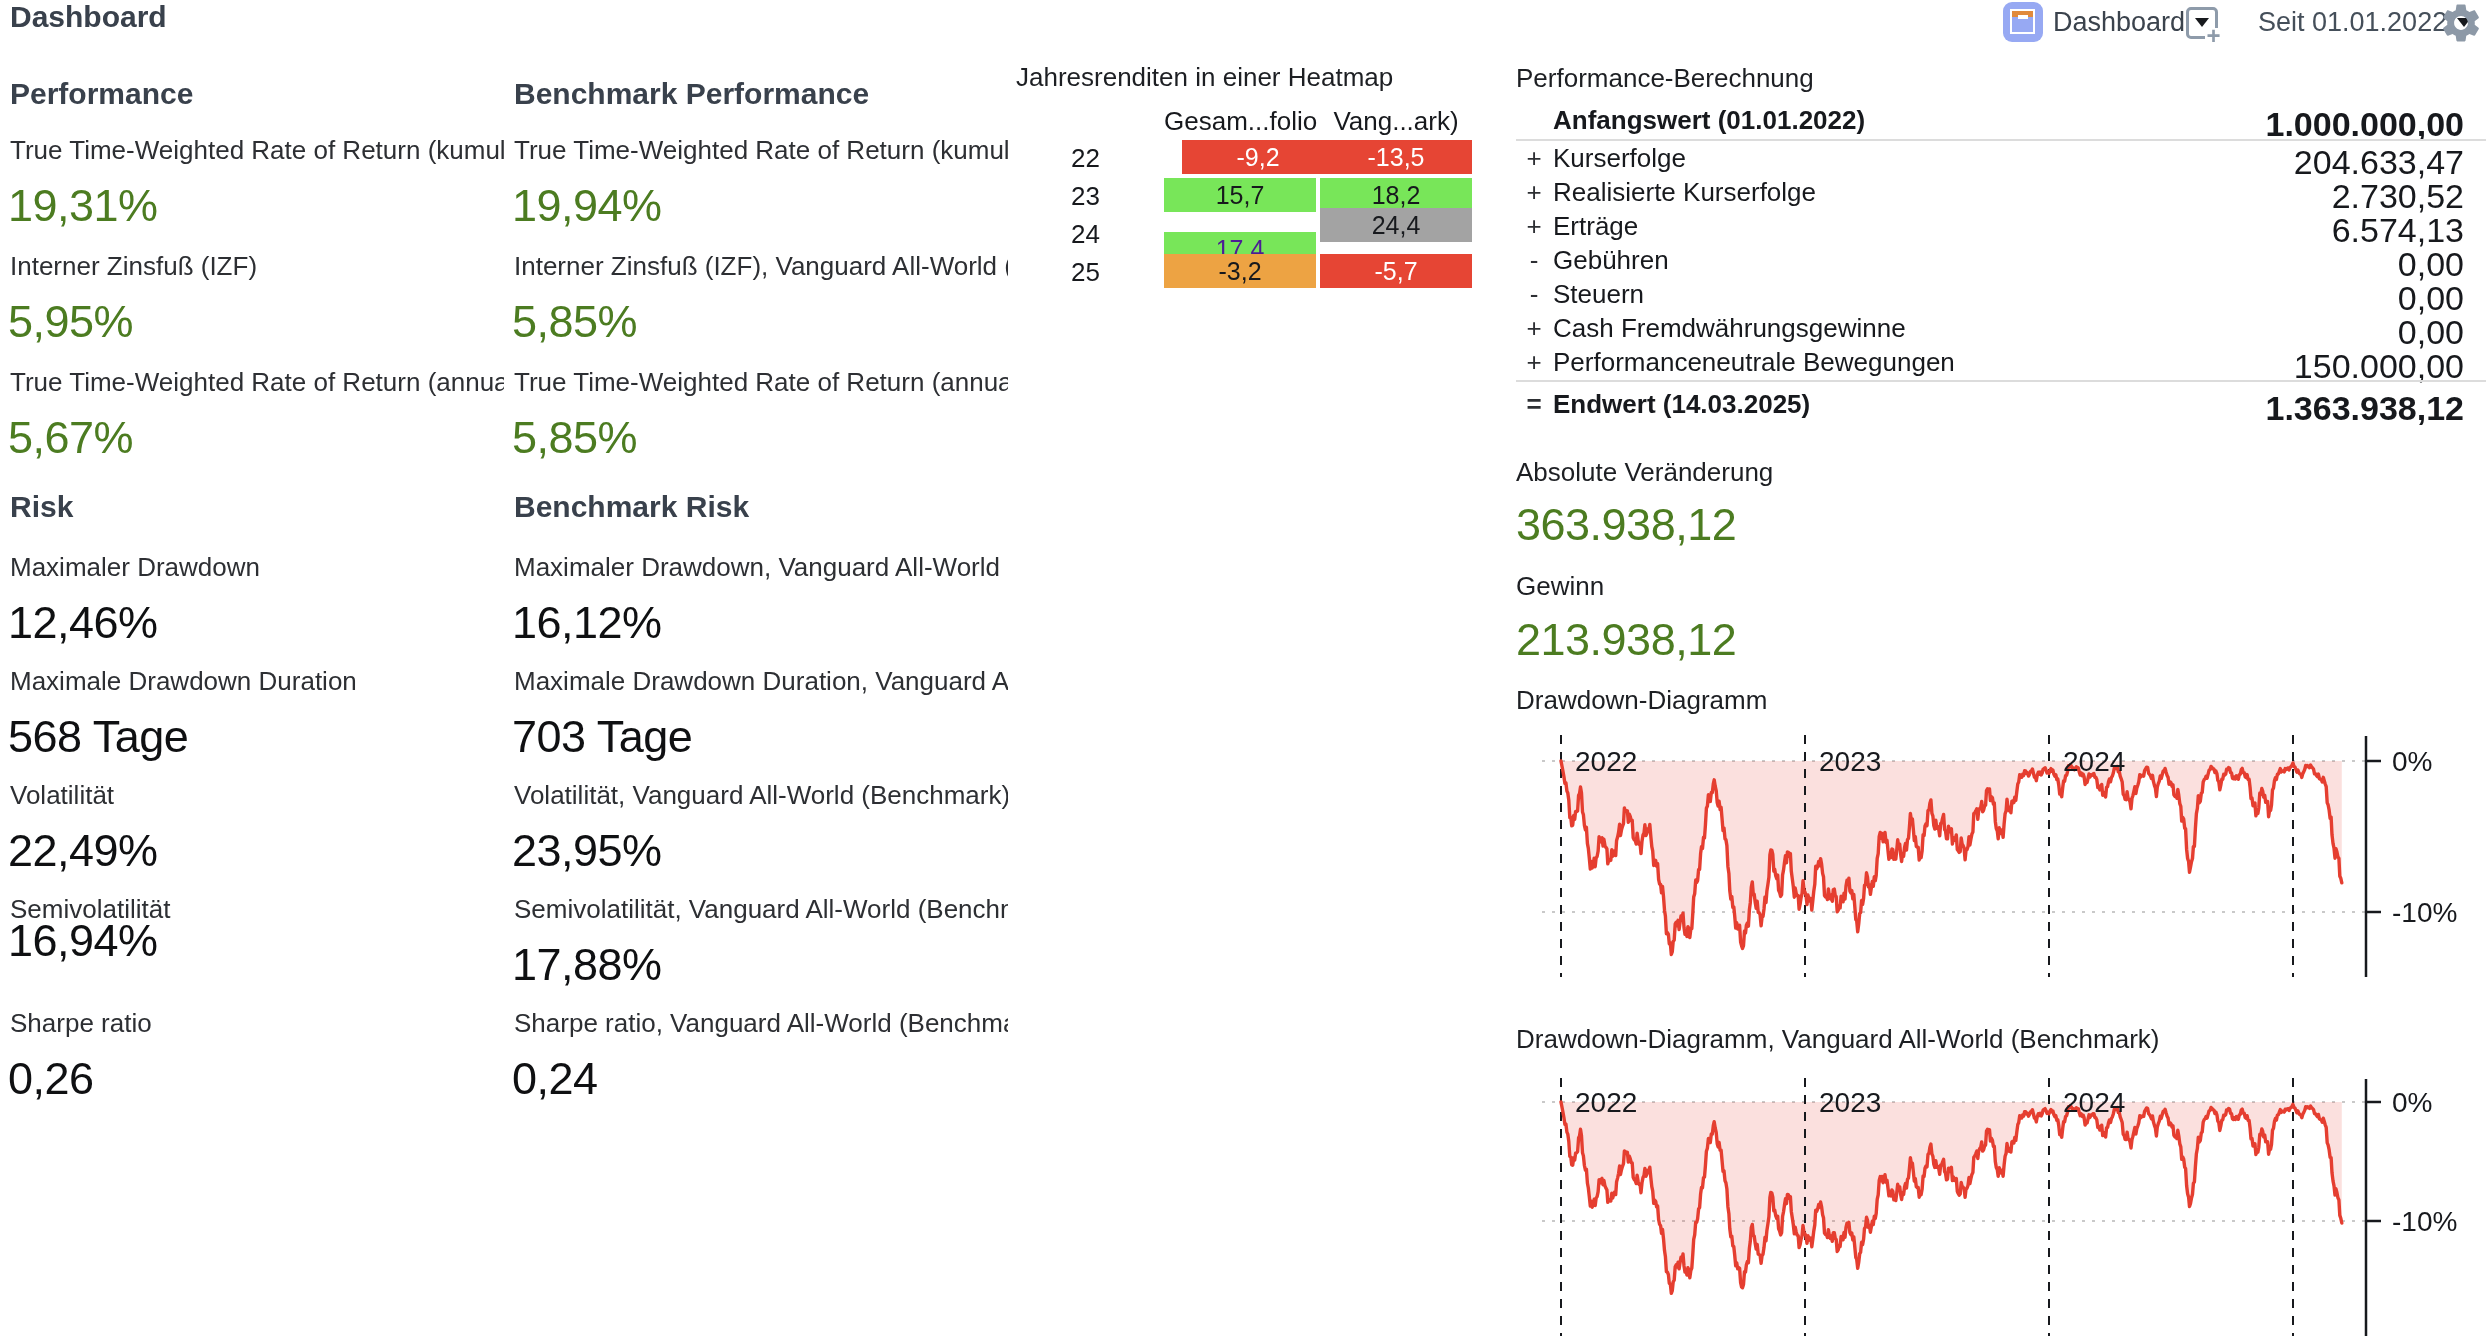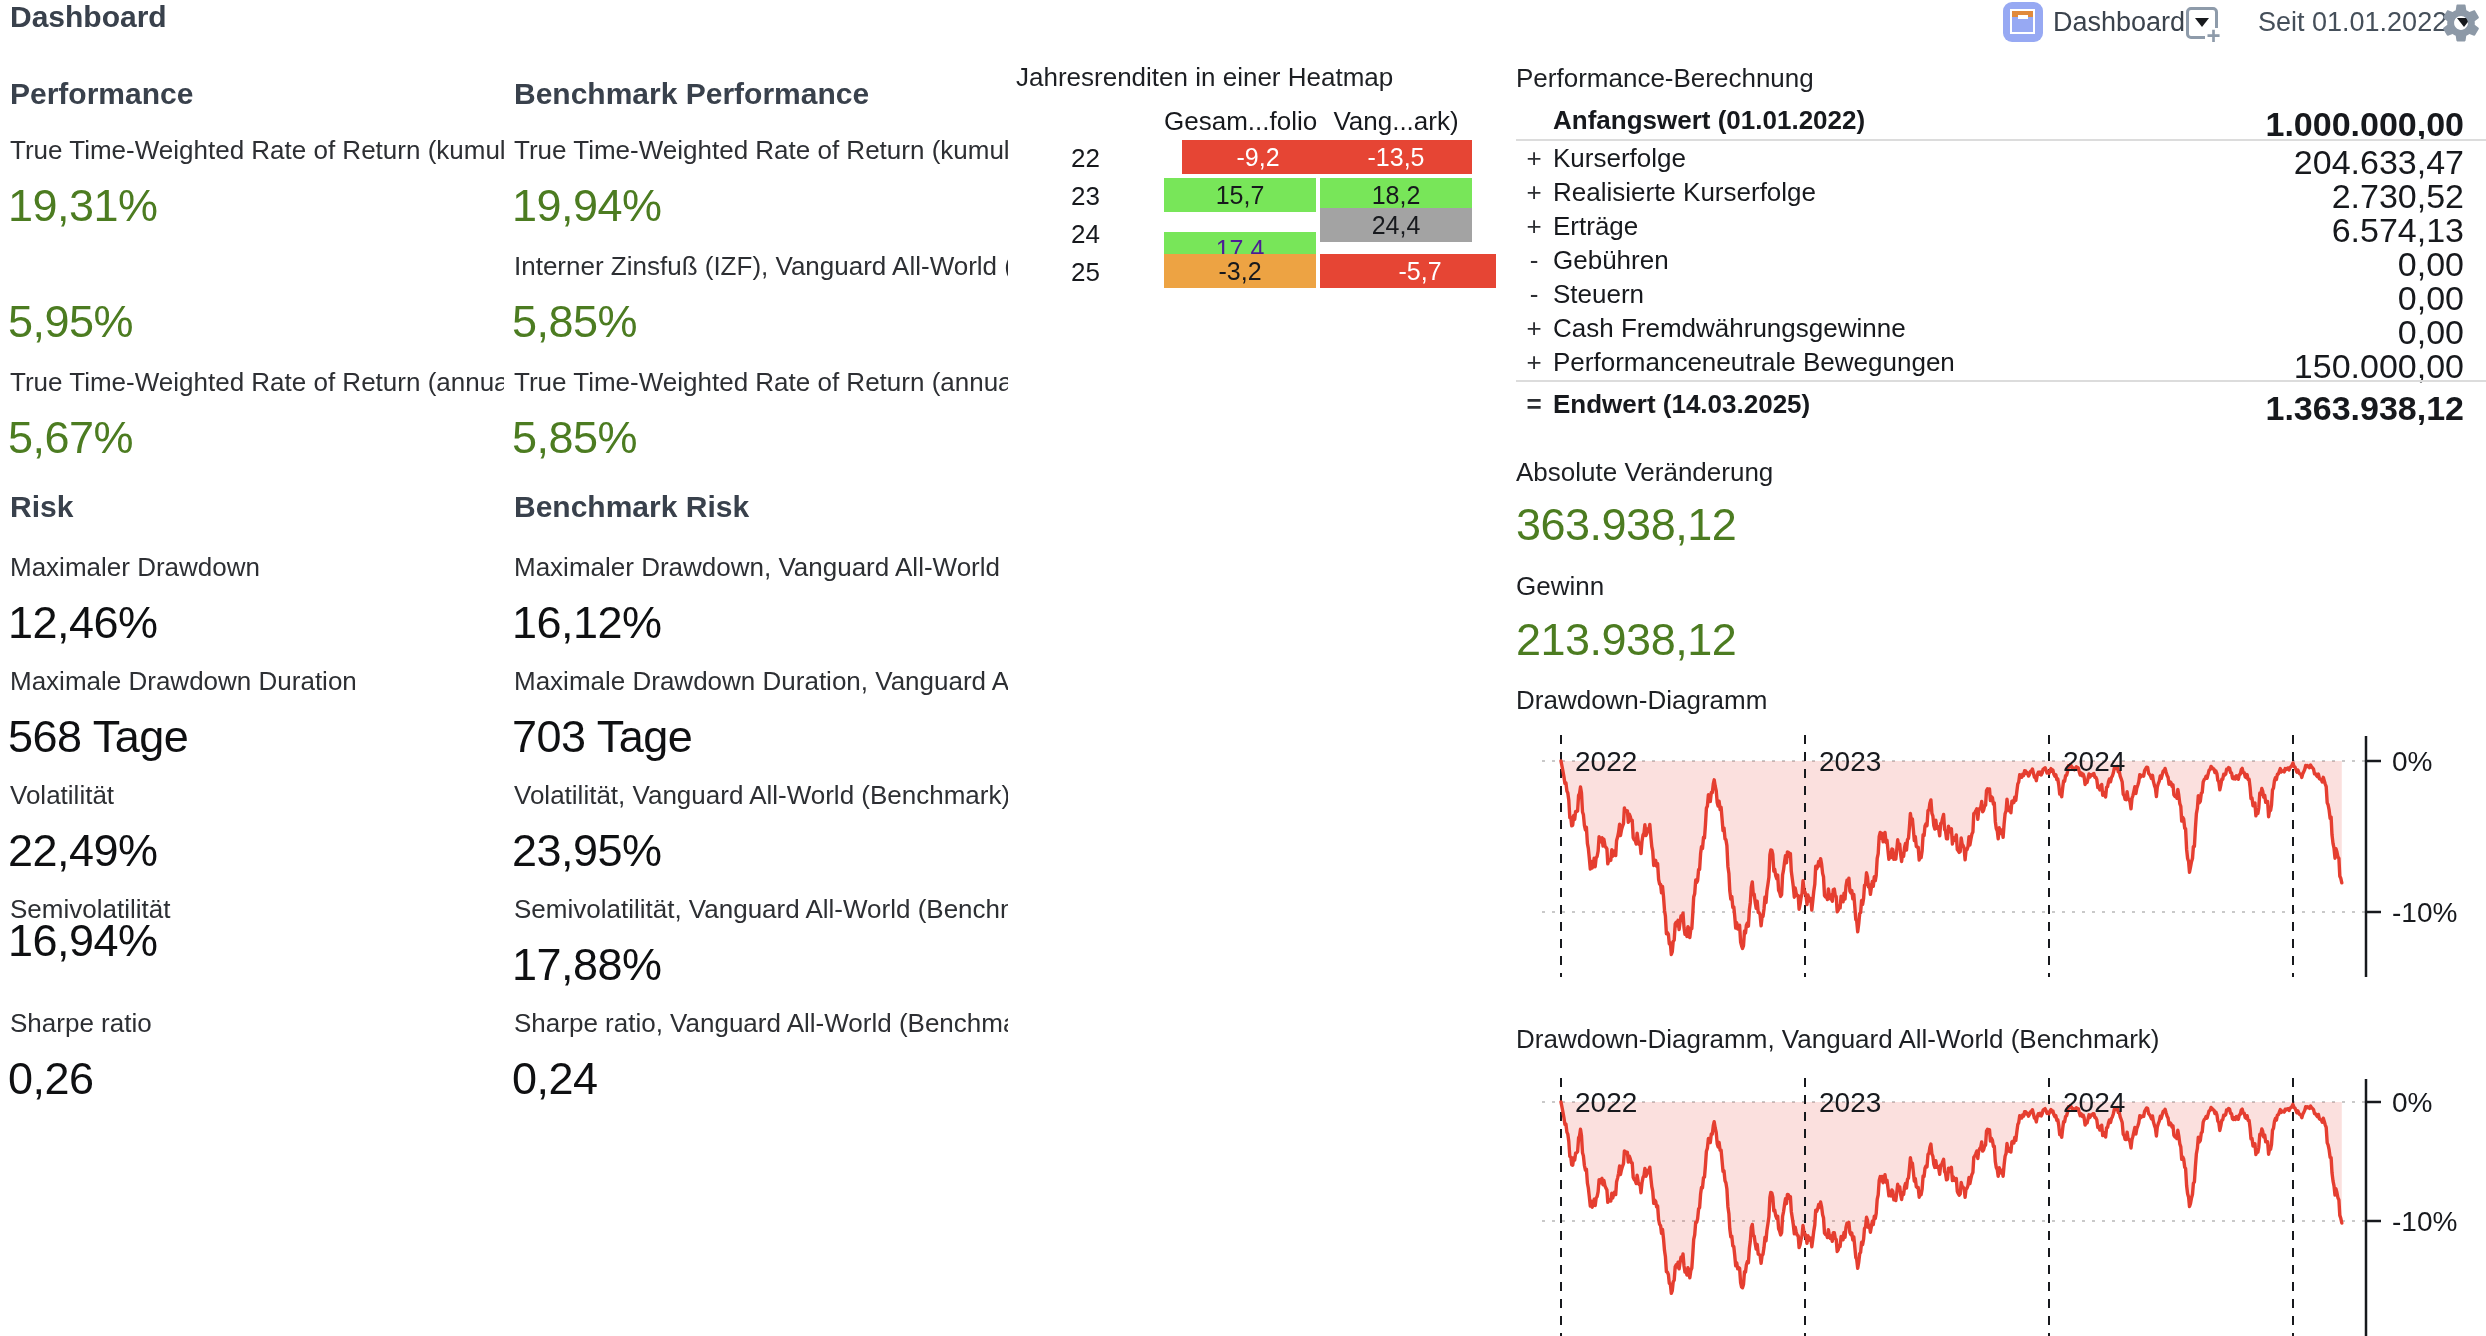--- a/index.html
+++ b/index.html
@@ -74,20 +74,21 @@
       s0.02,0.64,0.07,0.94l-2.03,1.58c-0.18,0.14-0.23,0.41-0.12,0.61l1.92,3.32c0.12,0.22,0.37,0.29,0.59,0.22l2.39-0.96
       c0.5,0.38,1.03,0.7,1.62,0.94l0.36,2.54c0.05,0.24,0.24,0.41,0.48,0.41h3.84c0.24,0,0.44-0.17,0.47-0.41l0.36-2.54
       c0.59-0.24,1.13-0.56,1.62-0.94l2.39,0.96c0.22,0.08,0.47,0,0.59-0.22l1.92-3.32c0.12-0.22,0.07-0.47-0.12-0.61L19.14,12.94z
       M12,15.6c-1.98,0-3.6-1.62-3.6-3.6s1.62-3.6,3.6-3.6s3.6,1.62,3.6,3.6S13.98,15.6,12,15.6z"></path>
     </svg>
   </div>
 
   <div class="sec-h" style="left:10px;top:77px;">Performance</div>
   <div class="s-label" style="left:10px;top:135px;">True Time-Weighted Rate of Return (kumula</div>
   <div class="s-value" style="left: 8px; top: 180px; color: rgb(76, 124, 33);">19,31%</div>
+  <div class="s-label" style="left:10px;top:251px;">Interner Zinsfuß (IZF)</div>
   <div class="s-value" style="left: 8px; top: 296px; color: rgb(76, 124, 33);">5,95%</div>
   <div class="s-label" style="left:10px;top:367px;">True Time-Weighted Rate of Return (annual</div>
   <div class="s-value" style="left: 8px; top: 412px; color: rgb(76, 124, 33);">5,67%</div>
 
   <div class="sec-h" style="left:10px;top:490px;">Risk</div>
   <div class="s-label" style="left:10px;top:552px;">Maximaler Drawdown</div>
   <div class="s-value" style="left:8px;top:597px;">12,46%</div>
   <div class="s-label" style="left:10px;top:666px;">Maximale Drawdown Duration</div>
   <div class="s-value" style="left:8px;top:711px;">568 Tage</div>
   <div class="s-label" style="left:10px;top:780px;">Volatilität</div>
@@ -126,21 +127,21 @@
   <div class="hm-rowlab" style="top:219px;">24</div>
   <div class="hm-rowlab" style="top:257px;">25</div>
 
   <div class="hm-cell" style="left: 1164px; top: 140px; background-color: rgb(230, 69, 52); color: rgb(255, 255, 255); margin-left: 18px;">-9,2</div>
   <div class="hm-cell" style="left: 1320px; top: 140px; background-color: rgb(230, 69, 52); color: rgb(255, 255, 255);">-13,5</div>
   <div class="hm-cell" style="left: 1164px; top: 178px; background-color: rgb(120, 230, 89); color: rgb(23, 25, 29);">15,7</div>
   <div class="hm-cell" style="left: 1320px; top: 178px; background-color: rgb(120, 230, 89); color: rgb(23, 25, 29);">18,2</div>
   <div class="hm-cell" style="left: 1164px; top: 232px; background-color: rgb(120, 230, 89); color: #4c1d95;">17,4</div>
   <div class="hm-cell" style="left: 1320px; top: 208px; background-color: #a3a3a3; color: rgb(23, 25, 29);">24,4</div>
   <div class="hm-cell" style="left: 1164px; top: 254px; background-color: rgb(237, 163, 67); color: rgb(23, 25, 29);">-3,2</div>
-  <div class="hm-cell" style="left: 1320px; top: 254px; background-color: rgb(230, 69, 52); color: rgb(255, 255, 255); padding-left: 24px;">-5,7</div>
+  <div class="hm-cell" style="left: 1320px; top: 254px; background-color: rgb(230, 69, 52); color: rgb(255, 255, 255);">-5,7</div>
 
   <div class="pb-title">Performance-Berechnung</div>
 
   <div class="pb-label pb-bold" style="top:105px;">Anfangswert (01.01.2022)</div>
   <div class="pb-value pb-bold" style="top:105px;">1.000.000,00</div>
   <div class="pb-div" style="top:139px;"></div>
 
   <div class="pb-sign" style="top:143px;">+</div>
   <div class="pb-label" style="top:143px;">Kurserfolge</div>
   <div class="pb-value" style="top:143px;">204.633,47</div>

